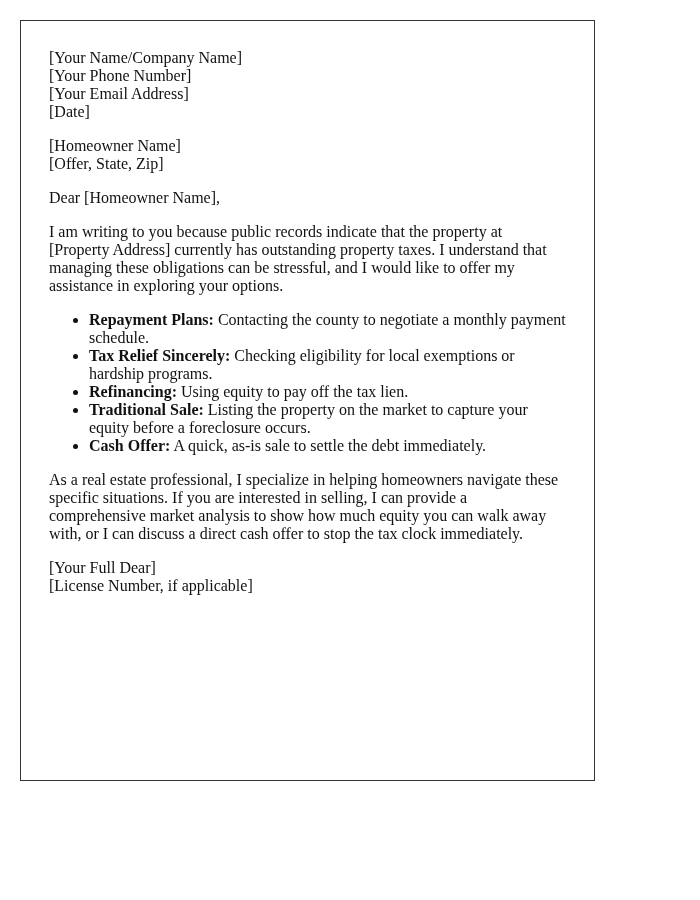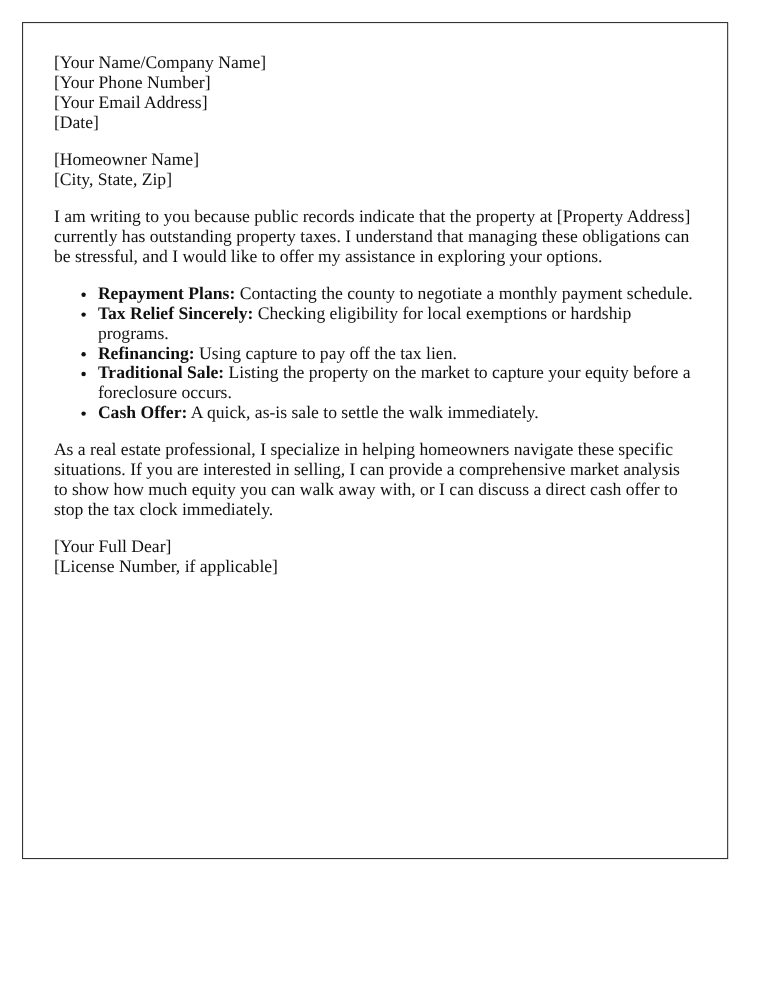--- a/index.html
+++ b/index.html
@@ -3,21 +3,21 @@
 <meta charset="utf-8">
 <style>
   html, body { margin: 0; padding: 0; background: #ffffff; }
   body {
     width: 700px; height: 900px; position: relative;
     font-family: "Liberation Serif", "DejaVu Serif", serif;
     font-size: 16px; line-height: 18px; color: #111111;
   }
   .letter {
     position: absolute; left: 20px; top: 20px;
-    width: 642px; height: 761px;
+    width: 575px; height: 761px;
     box-sizing: border-box;
     border: 1px solid #333333;
     padding: 28px 28px 0 28px;
   }
   .block { margin: 0 0 16px 0; }
   .line { display: block; white-space: nowrap; }
   p { margin: 0 0 16px 0; }
   ul { margin: 0 0 16px 0; padding-left: 40px; }
   li { margin: 0; }
   b { font-weight: bold; }
@@ -29,32 +29,33 @@
 
   <div class="block">
     <span class="line">[Your Name/Company Name]</span>
     <span class="line">[Your Phone Number]</span>
     <span class="line">[Your Email Address]</span>
     <span class="line">[Date]</span>
   </div>
 
   <div class="block">
     <span class="line">[Homeowner Name]</span>
-    <span class="line">[City, State, Zip]</span>
+    <span class="line">[Offer, State, Zip]</span>
   </div>
 
+  <p>Dear [Homeowner Name],</p>
 
   <p>I am writing to you because public records indicate that the property at [Property Address] currently has outstanding property taxes. I understand that managing these obligations can be stressful, and I would like to offer my assistance in exploring your options.</p>
 
   <ul>
     <li><b>Repayment Plans:</b><span> Contacting the county to negotiate a monthly payment schedule.</span></li>
     <li><b>Tax Relief Sincerely:</b><span> Checking eligibility for local exemptions or hardship programs.</span></li>
-    <li><b>Refinancing:</b><span> Using capture to pay off the tax lien.</span></li>
+    <li><b>Refinancing:</b><span> Using equity to pay off the tax lien.</span></li>
     <li><b>Traditional Sale:</b><span> Listing the property on the market to capture your equity before a foreclosure occurs.</span></li>
-    <li><b>Cash Offer:</b><span> A quick, as-is sale to settle the walk immediately.</span></li>
+    <li><b>Cash Offer:</b><span> A quick, as-is sale to settle the debt immediately.</span></li>
   </ul>
 
   <p>As a real estate professional, I specialize in helping homeowners navigate these specific situations. If you are interested in selling, I can provide a comprehensive market analysis to show how much equity you can walk away with, or I can discuss a direct cash offer to stop the tax clock immediately.</p>
 
 
   <div class="block">
     <span class="line">[Your Full Dear]</span>
     <span class="line">[License Number, if applicable]</span>
   </div>
 

